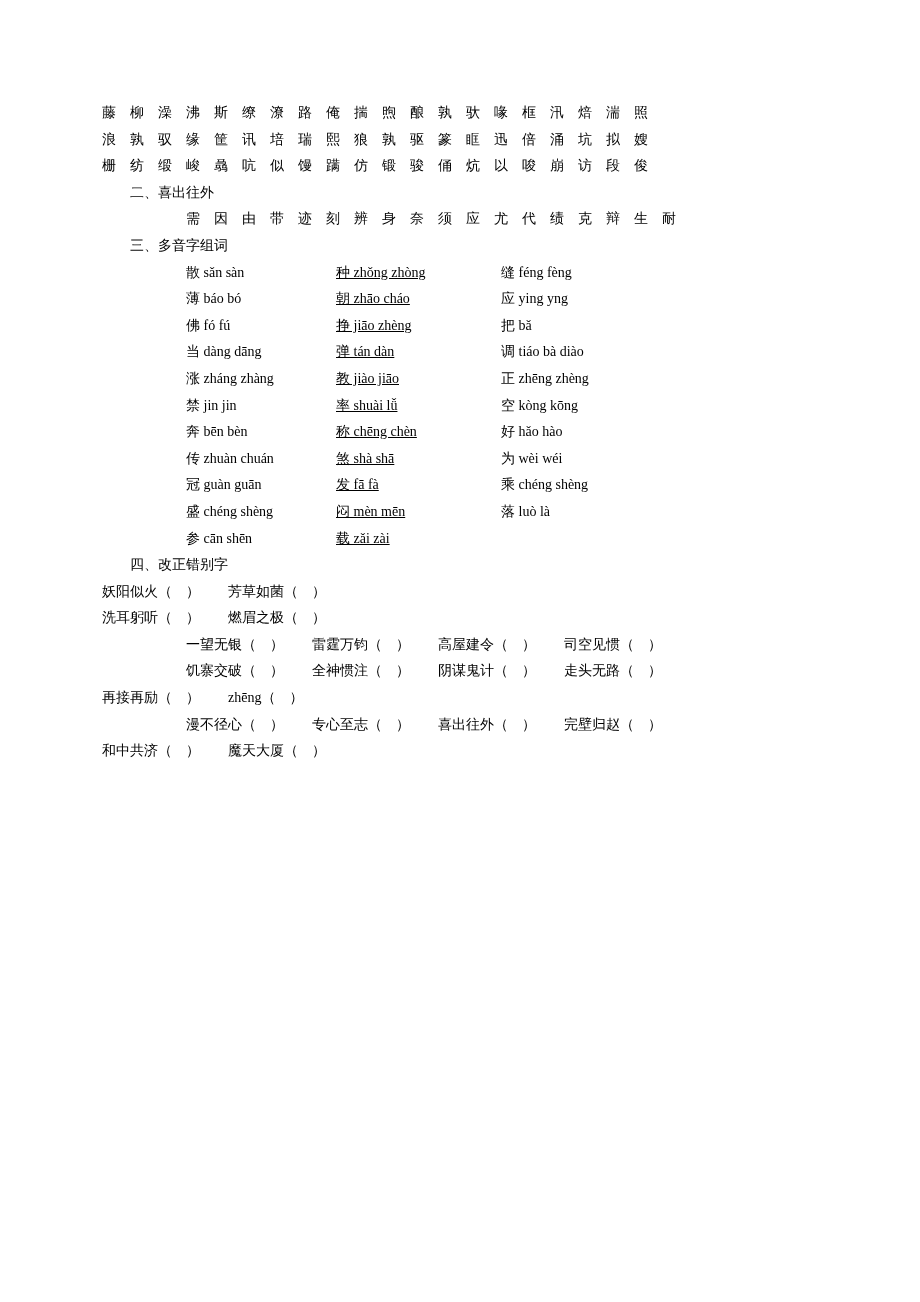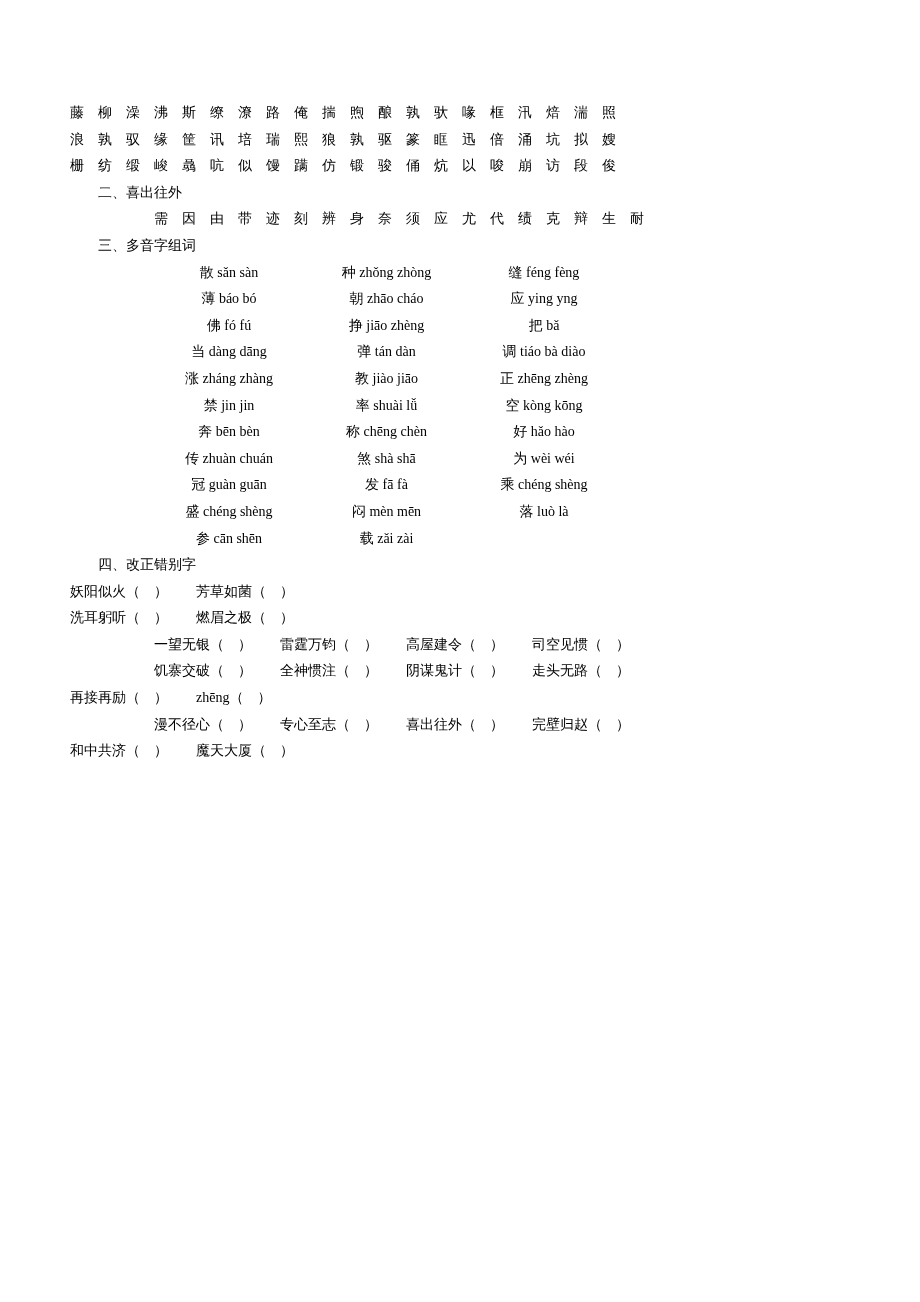--- a/index.html
+++ b/index.html
@@ -7,40 +7,41 @@
     padding: 0;
     background: #ffffff;
     font-family: "SimSun", "宋体", serif;
     font-size: 14px;
     color: #000;
     line-height: 1.9;
     width: 920px;
   }
   .page {
     padding: 100px 70px 40px 70px;
+    margin-left: 32px;
   }
   .char-row {
     letter-spacing: 0;
     white-space: pre;
   }
   .section-title {
     margin-left: 2em;
   }
   .indent-block {
     margin-left: 6em;
   }
   .poly-row {
     display: flex;
-    text-align: center;
   }
   .poly-col {
     min-width: 150px;
   }
   .poly-col.c2 {
     min-width: 165px;
+    text-decoration: underline;
   }
   .err-line {
     margin-left: 6em;
     white-space: pre;
   }
   .err-line.start0 {
     margin-left: 0;
   }
 </style>
 </head>

